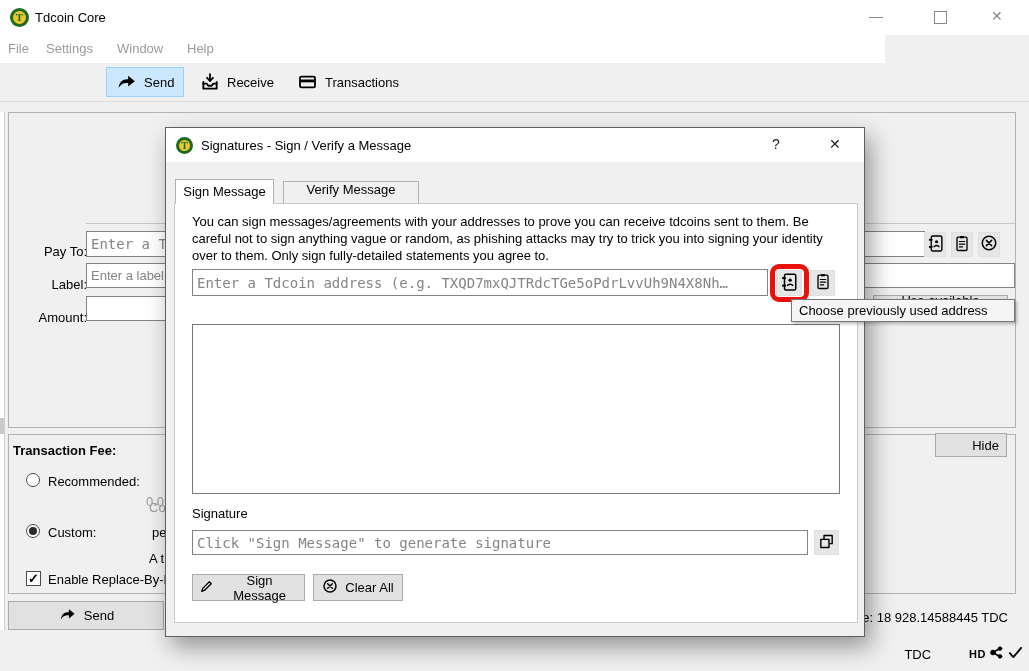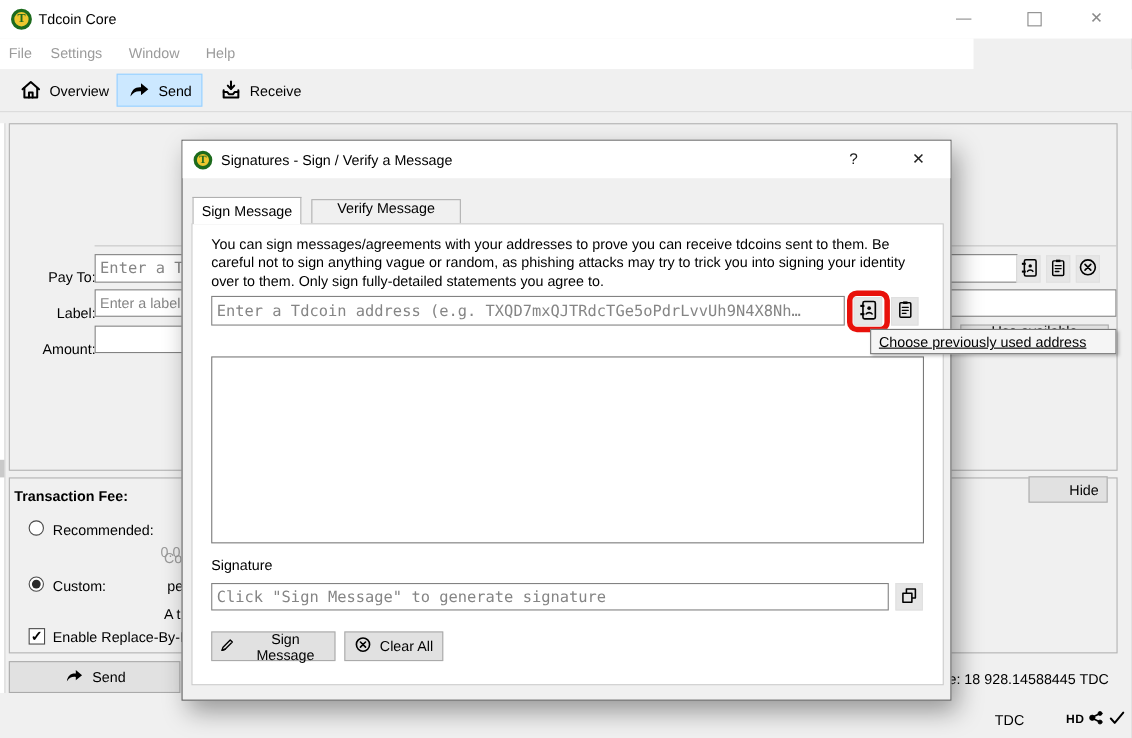--- a/index.html
+++ b/index.html
@@ -37,21 +37,21 @@
   .dialog{left:165px;top:127px;width:700px;height:510px;background:#f0f0f0;border:1px solid #5f5f5f;box-shadow:6px 10px 22px rgba(0,0,0,.38);z-index:10;box-sizing:border-box;}
   .dlg-titlebar{position:absolute;left:0;top:0;width:100%;height:34px;background:#fff;display:flex;align-items:center;}
   .dlg-title{margin-left:8px;}
   .dlg-ctl{position:absolute;top:8px;font-size:14px;color:#222;}
   .tab{position:absolute;box-sizing:border-box;border:1px solid #b0b0b0;text-align:center;}
   .tab.active{background:#fff;border-bottom:1px solid #fff;z-index:3;}
   .tab.inactive{background:#f0f0f0;z-index:1;}
   .pane{position:absolute;left:8px;top:75px;width:684px;height:420px;background:#fff;border:1px solid #c9c9c9;box-sizing:border-box;z-index:2;}
   .desc{position:absolute;left:17px;top:9px;width:650px;line-height:17px;}
   .red-ring{position:absolute;box-sizing:border-box;border:5px solid #e8110b;border-radius:9px;background:transparent;z-index:6;pointer-events:none;}
-  .tooltip{position:absolute;left:791px;top:299px;width:224px;height:23px;box-sizing:border-box;background:#f5f5f5;border:1px solid #787878;z-index:60;font-size:13px;display:flex;align-items:center;padding:0 7px;white-space:nowrap;box-shadow:2px 2px 3px rgba(0,0,0,.25);text-decoration:underline;}
+  .tooltip{position:absolute;left:791px;top:299px;width:224px;height:23px;box-sizing:border-box;background:#f5f5f5;border:1px solid #787878;z-index:60;font-size:13px;display:flex;align-items:center;padding:0 7px;white-space:nowrap;box-shadow:2px 2px 3px rgba(0,0,0,.25);}
   textarea.msg{position:absolute;box-sizing:border-box;border:1px solid #7a7a7a;background:#fff;resize:none;outline:none;}
   
   .statusbar{position:absolute;right:5px;top:642px;height:24px;display:flex;align-items:center;gap:2px;}
   .hd-badge{font-weight:bold;font-size:11px;letter-spacing:.5px;margin-left:36px;}
   svg{stroke-linecap:round;stroke-linejoin:round;}
 </style>
 </head>
 <body>
 
 <div class="screen">
@@ -65,48 +65,47 @@
   </div>
 
   <div class="abs menubar">
     <span class="menu-item" style="left:8px;">File</span>
     <span class="menu-item" style="left:46px;">Settings</span>
     <span class="menu-item" style="left:117px;">Window</span>
     <span class="menu-item" style="left:187px;">Help</span>
   </div>
 
   <div class="abs toolbar">
-    <div class="tb-btn" style="left:8px;">
-      <span>
-          <svg width="20" height="20" viewBox="0 0 24 24" fill="none" stroke="#000" stroke-width="2.2">
-            <path d="M3 11 L12 3 L21 11"></path>
-            <path d="M5 9.5 V20 H19 V9.5"></path>
-            <path d="M10 20 v-5.5 h4 V20"></path>
-          </svg>
-        </span>
-      <span>Overview</span>
-    </div>
     <div class="tb-btn active" style="left:106px;">
       <span>
           <svg width="21" height="20" viewBox="0 0 24 24" fill="#000">
             <path d="M2.5 19 C3.5 11.5 8 8.2 14 8.8 L14 4.5 L22 11 L14 17.5 L14 13.2 C9.5 12.6 5.5 13.8 2.5 19 Z"></path>
           </svg>
         </span>
       <span>Send</span>
     </div>
     <div class="tb-btn" style="left:190px;">
       <span>
           <svg width="20" height="20" viewBox="0 0 24 24" fill="none" stroke="#000" stroke-width="2.2">
             <path d="M12 2.5 v8"></path>
             <path d="M8.5 7 L12 10.8 L15.5 7"></path>
             <path d="M4 12 v8 h16 v-8"></path>
             <path d="M4 14 h4 l2 2.5 h4 l2 -2.5 h4"></path>
           </svg>
         </span>
       <span>Receive</span>
+    </div>
+    <div class="tb-btn" style="left:287px;">
+      <span>
+          <svg width="21" height="20" viewBox="0 0 24 24" fill="none" stroke="#000" stroke-width="2.2">
+            <rect x="3" y="5.5" width="18" height="13" rx="1.8"></rect>
+            <rect x="3.6" y="9" width="16.8" height="3.4" fill="#000" stroke="none"></rect>
+          </svg>
+        </span>
+      <span>Transactions</span>
     </div>
   </div>
 
   <div class="abs" style="left:0;top:112px;width:4px;height:518px;background:#fff;border-right:1px solid #cfcfcf;"></div>
   <div class="abs" style="left:0;top:418px;width:4px;height:16px;background:#c9c9c9;"></div>
 
   <div class="abs groupbox" style="left:8px;top:112px;width:1006px;height:314px;">
     <span class="lbl lbl-r" style="left:12px;top:131px;width:66px;">Pay To:</span>
     <input class="tb mono" style="left: 77px; top: 118px; width: 839px; height: 26px;" readonly="" placeholder="Enter a Tdcoin address (e.g. TXQD7mxQJTRdcTGe5oPdrLvvUh9N4X8Nh…">
     <button class="flatbtn" style="left:915px;top:119px;width:22px;height:25px;">

